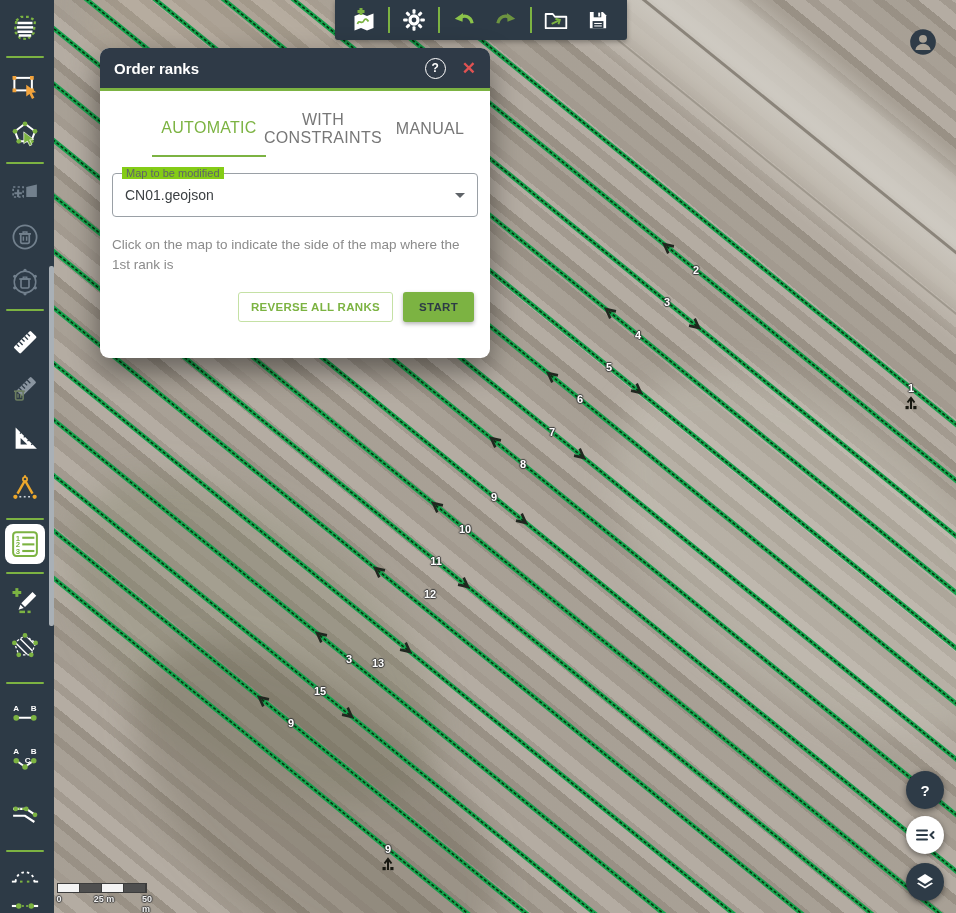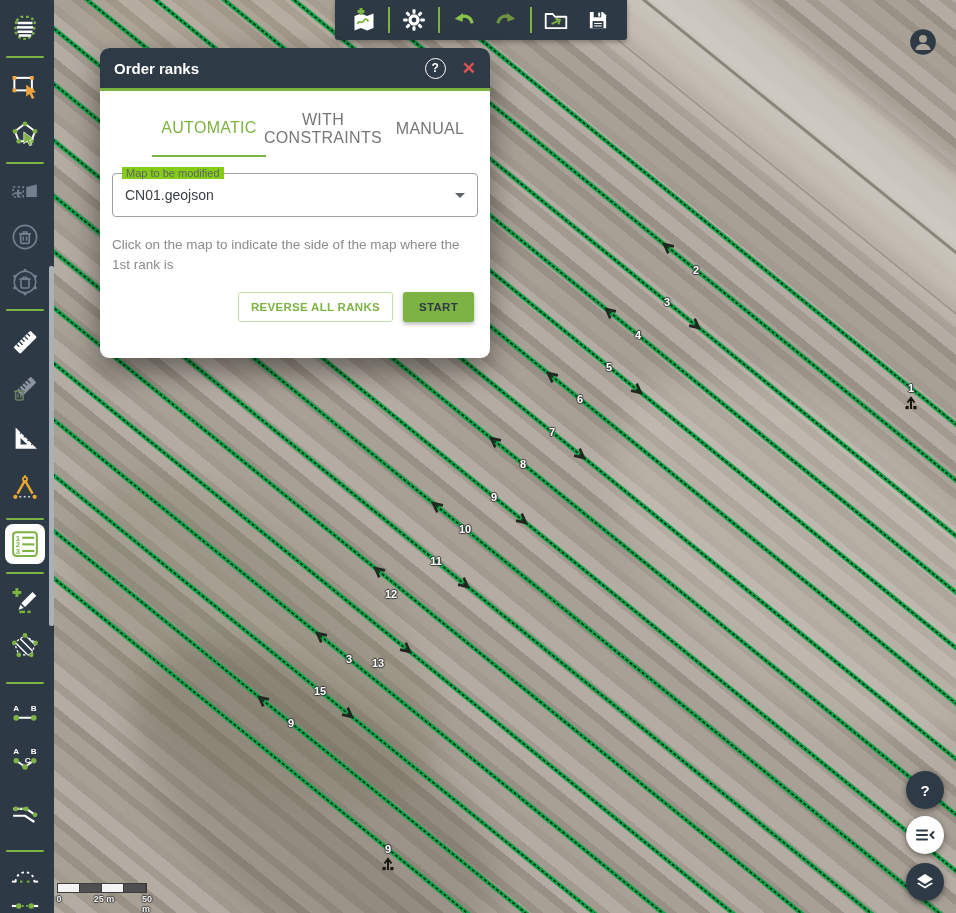--- a/index.html
+++ b/index.html
@@ -168,21 +168,21 @@
         <div class="rank-num" style="left: 696px; top: 270px;">2</div>
         <div class="rank-num" style="left: 667px; top: 302px;">3</div>
         <div class="rank-num" style="left: 638px; top: 335px;">4</div>
         <div class="rank-num" style="left: 609px; top: 367px;">5</div>
         <div class="rank-num" style="left: 580px; top: 399px;">6</div>
         <div class="rank-num" style="left: 552px; top: 432px;">7</div>
         <div class="rank-num" style="left: 523px; top: 464px;">8</div>
         <div class="rank-num" style="left: 494px; top: 497px;">9</div>
         <div class="rank-num" style="left: 465px; top: 529px;">10</div>
         <div class="rank-num" style="left: 436px; top: 561px;">11</div>
-        <div class="rank-num" style="left: 391px; top: 594px;">12</div>
+        <div class="rank-num" style="left: 430px; top: 594px;">12</div>
         <div class="rank-num" style="left: 378px; top: 663px; text-align: center;">13</div>
         <div class="rank-num" style="left: 349px; top: 659px;">3</div>
         <div class="rank-num" style="left: 320px; top: 691px;">15</div>
         <div class="rank-num" style="left: 291px; top: 723px;">9</div>
         <div class="rank-num" style="left: 388px; top: 849px;">9</div>
       </div>
   </div>
 
   <div class="scalebar">
     <div class="sc-bar">

